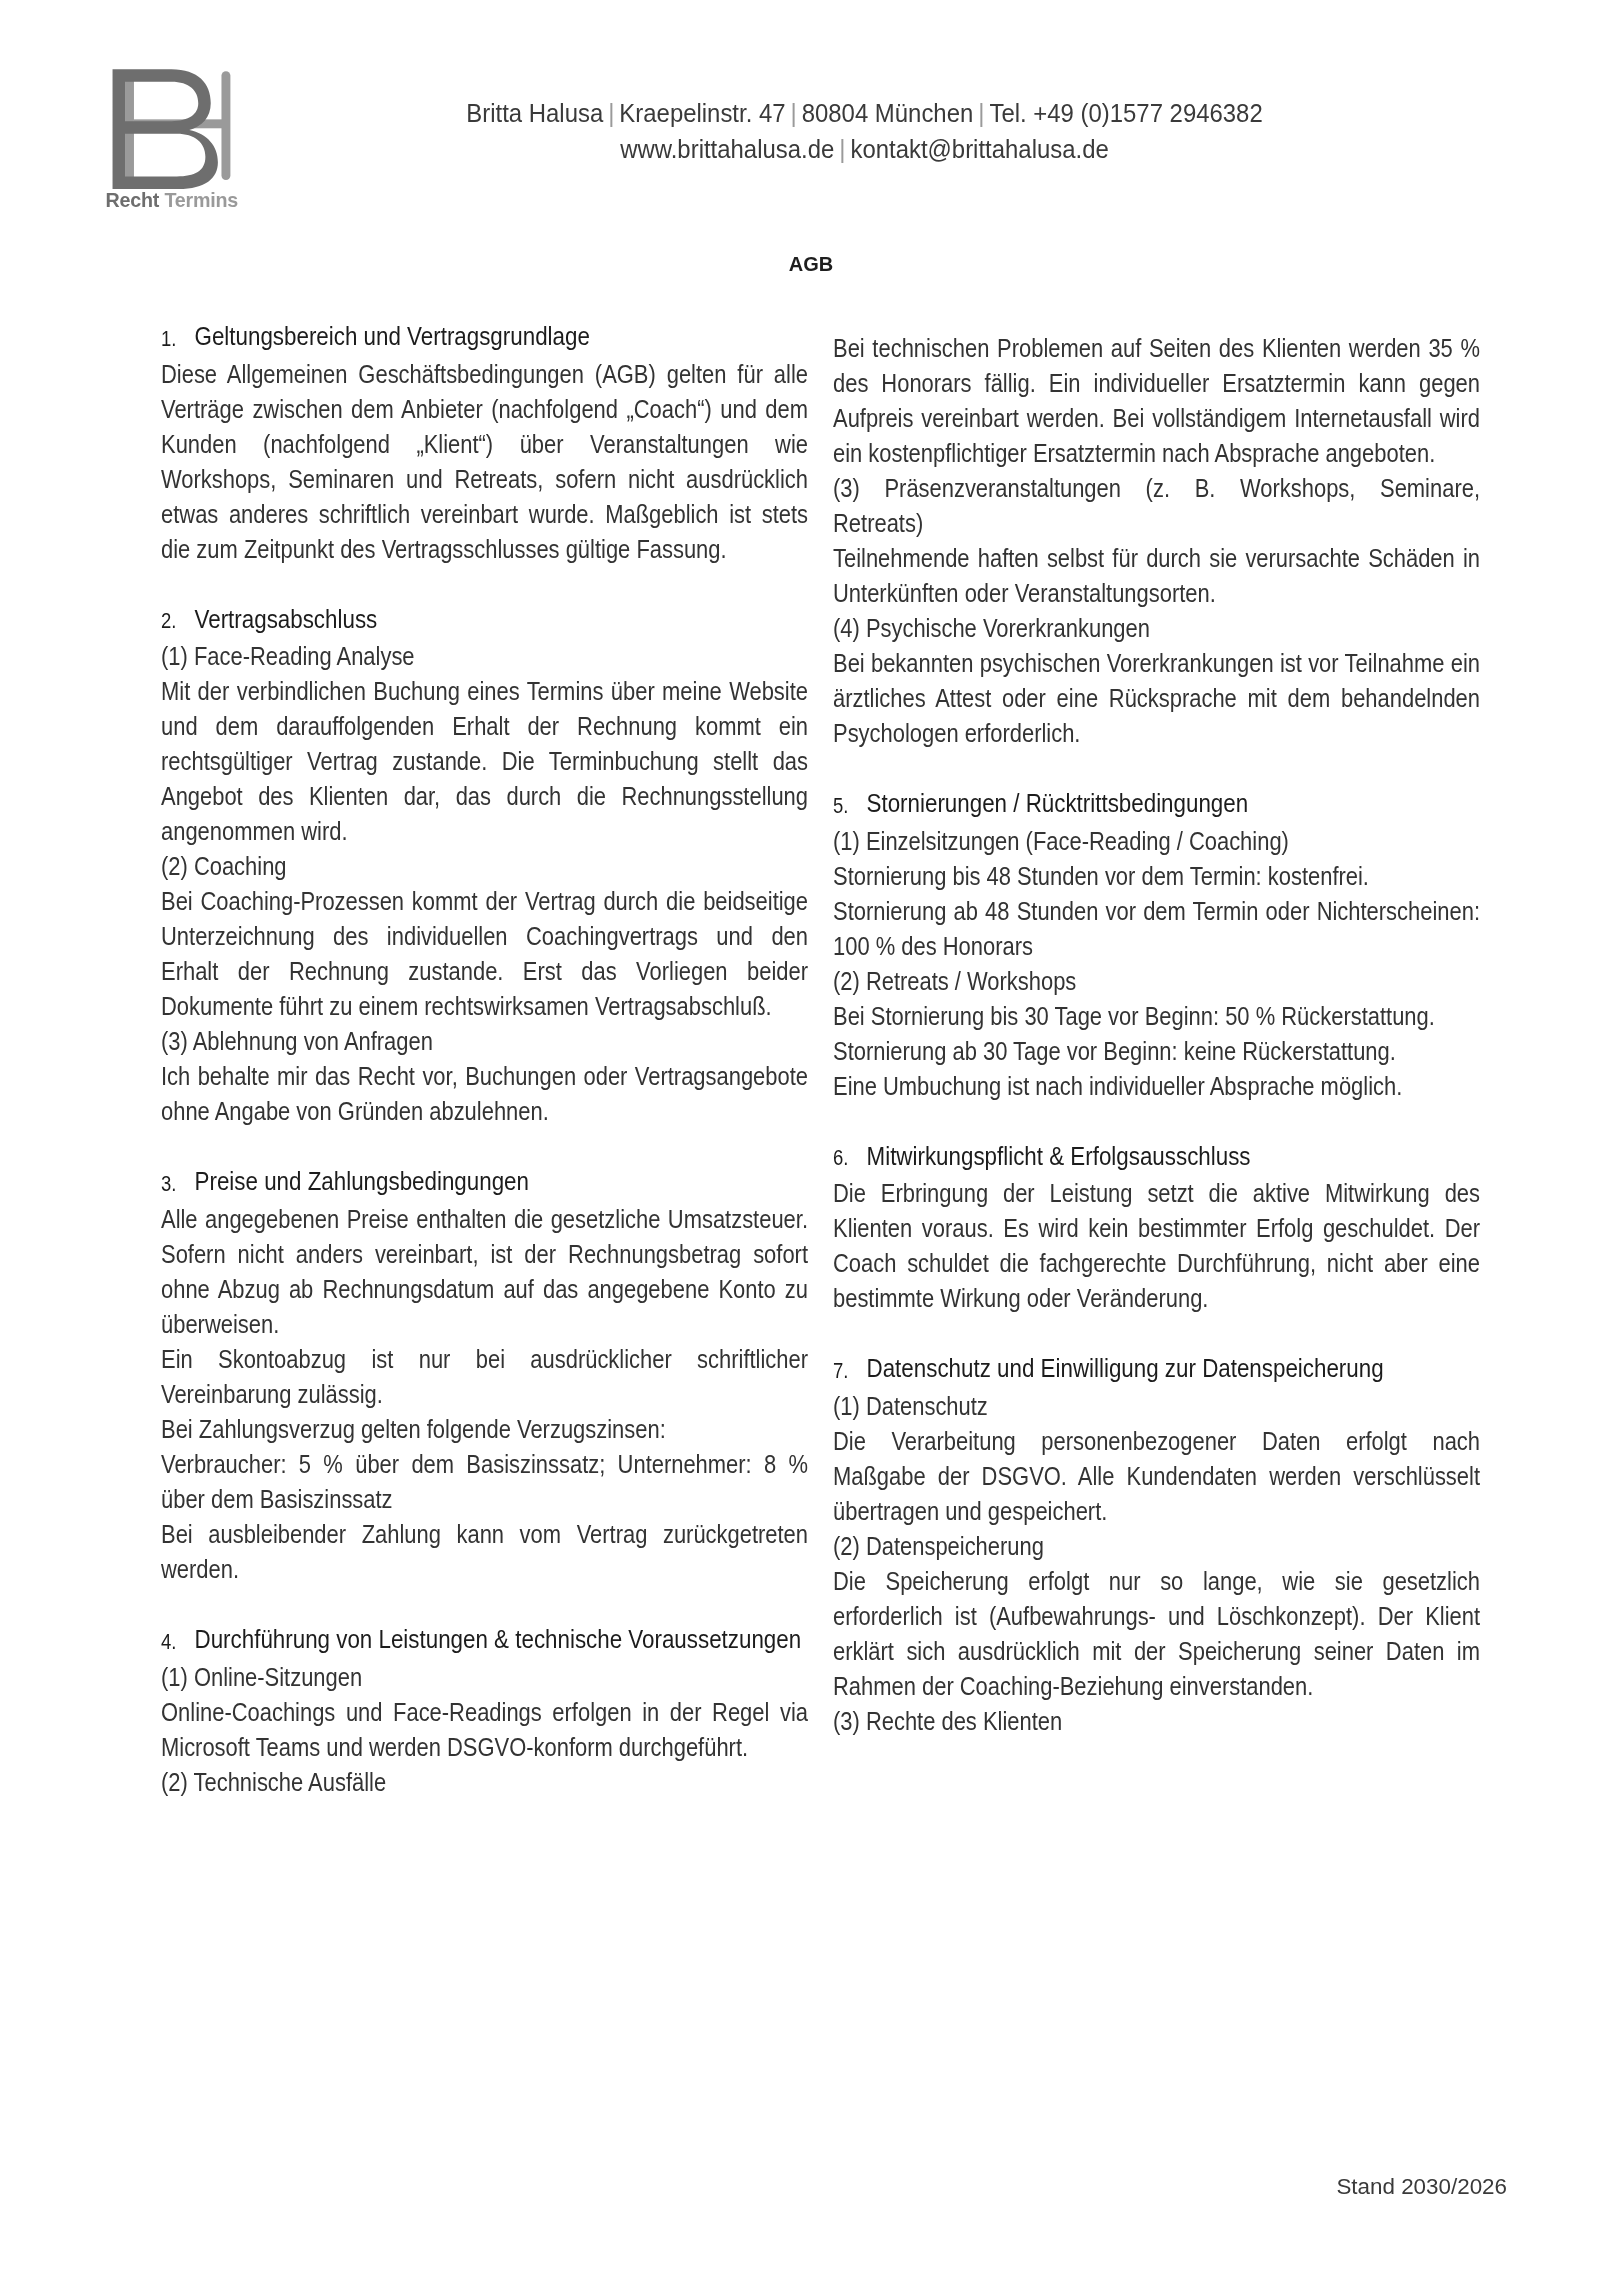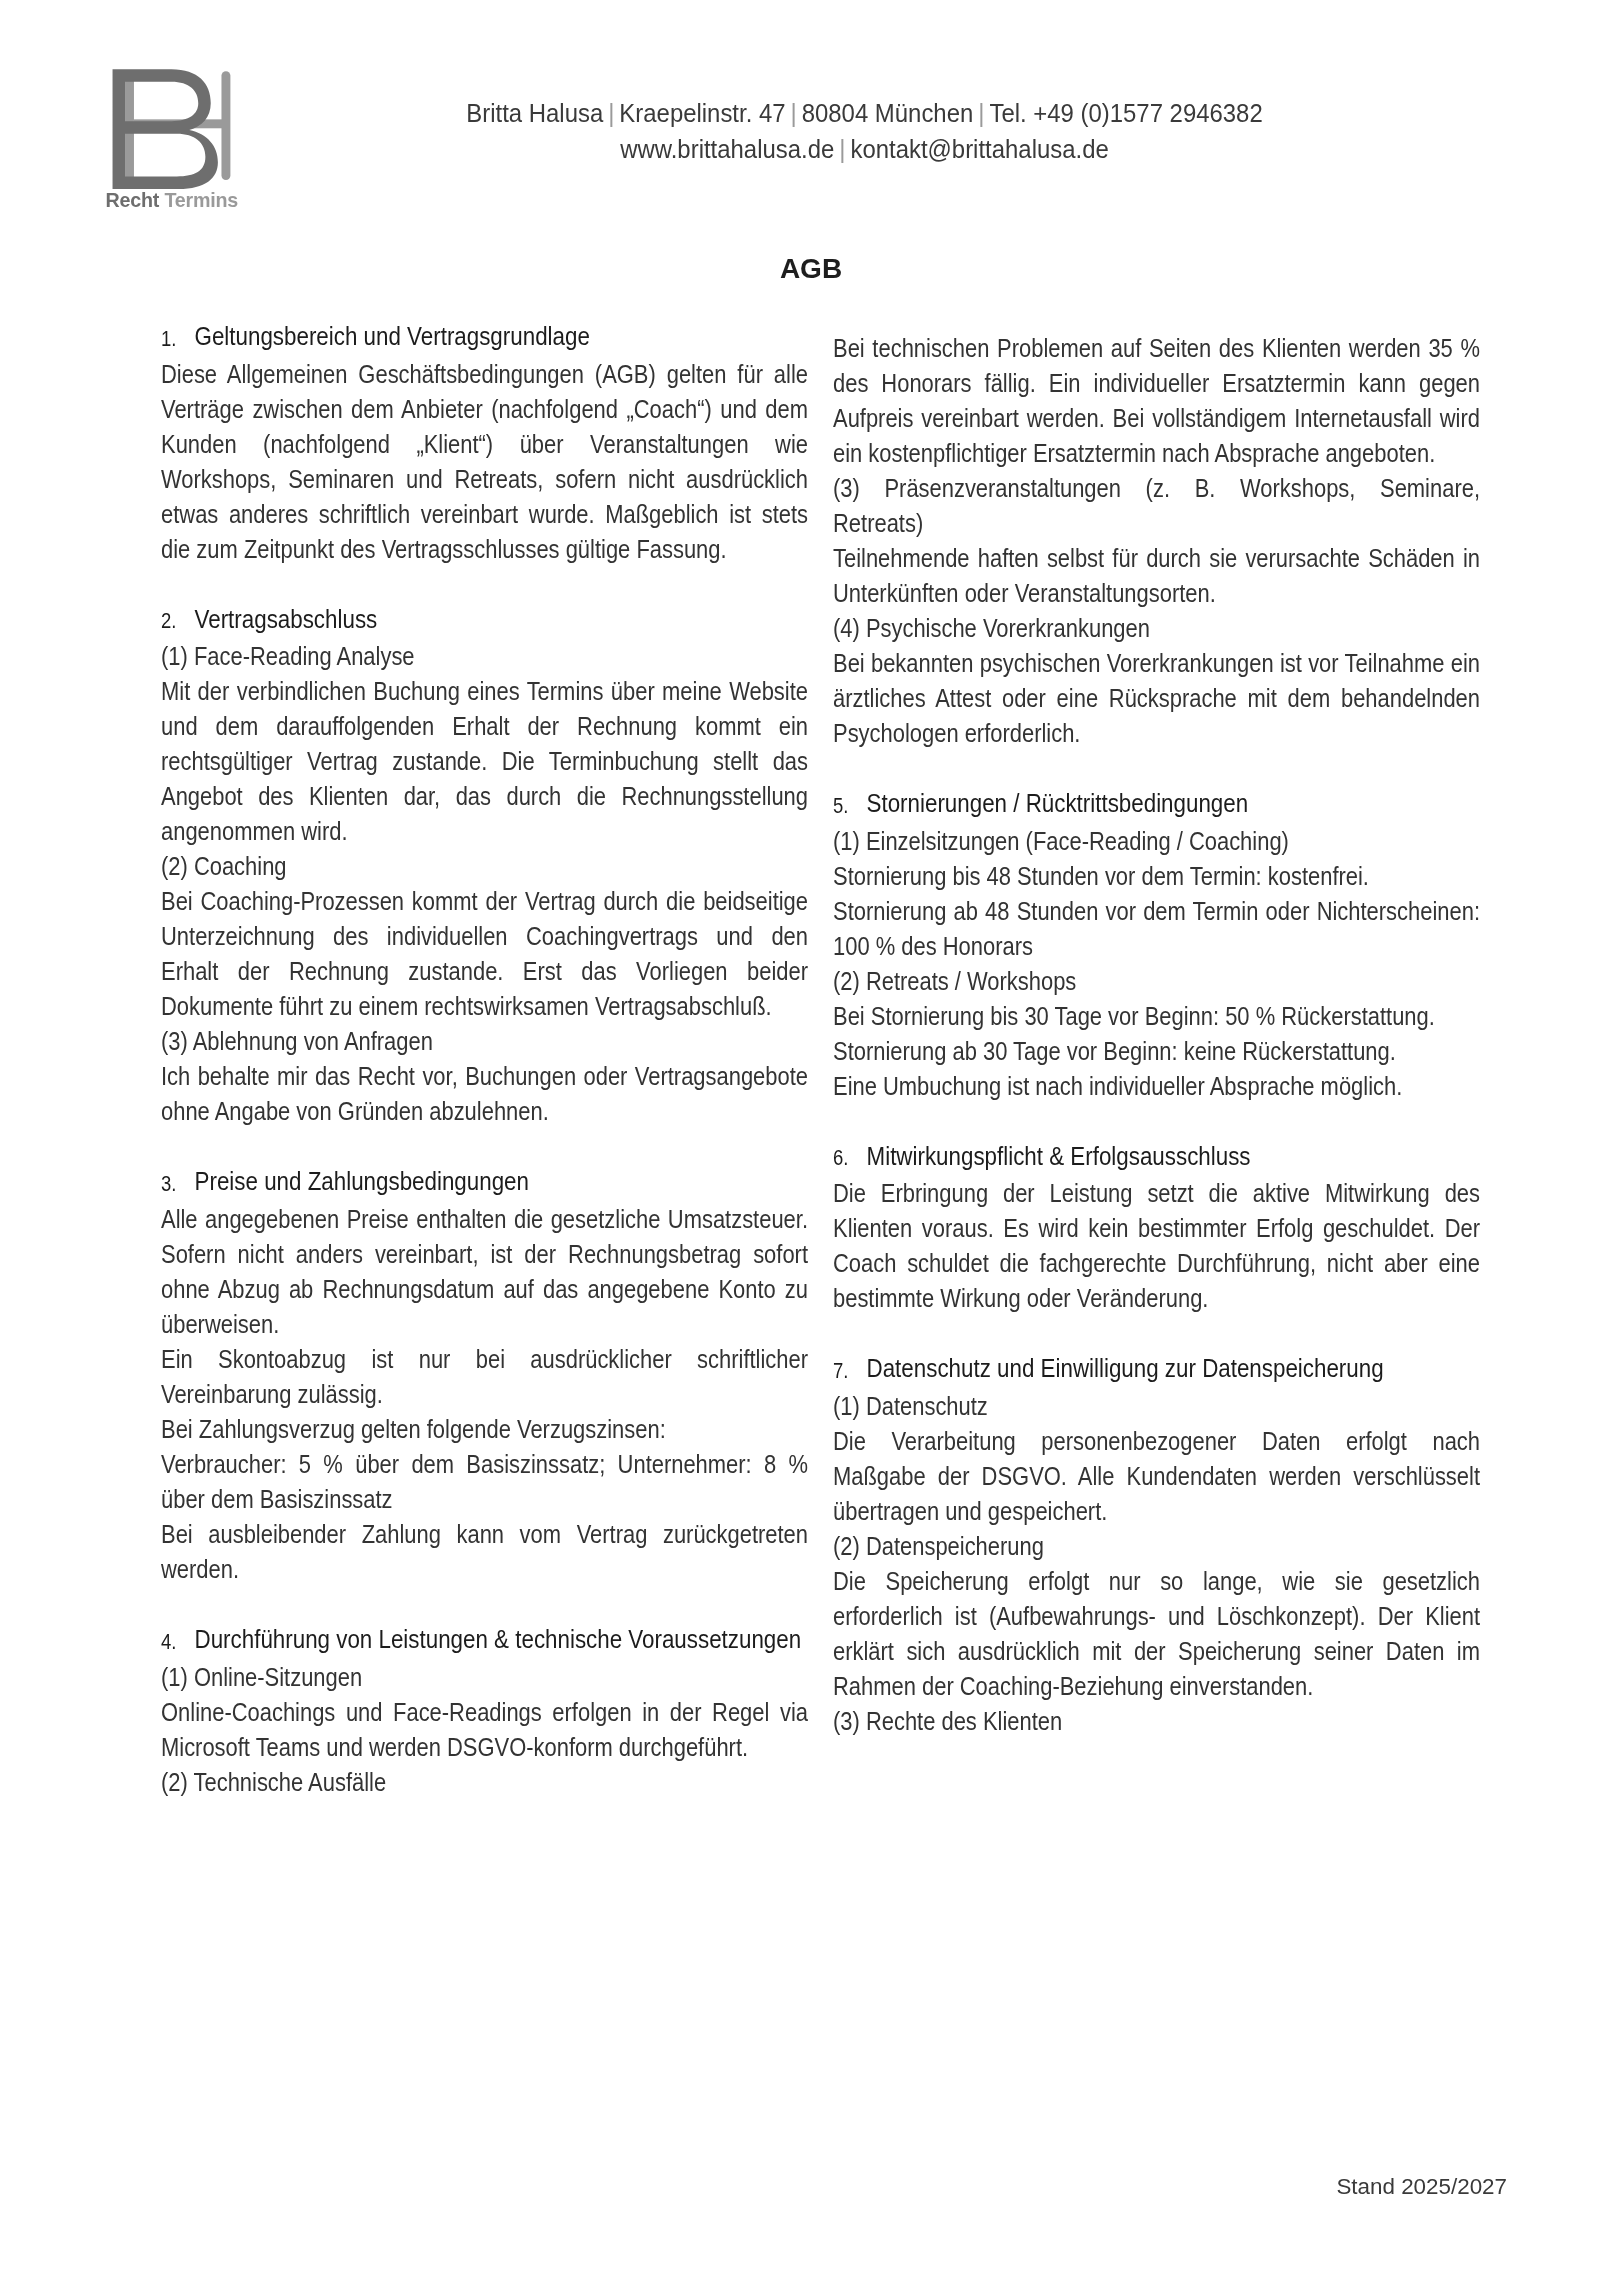--- a/index.html
+++ b/index.html
@@ -15,21 +15,21 @@
   .logo-text .last { color: #9a9a9a; }
 
   
   .contact { position: absolute; left: 269px; width: 1191px; top: 95px; text-align: center;
              font-family: "Liberation Sans Narrow", "Liberation Sans", sans-serif;
              font-size: 26px; line-height: 36px; color: #3a3a3a; font-weight: normal;
              transform: scaleX(0.92); transform-origin: center top; }
   .contact .sep { color: #9a9a9a; padding: 0 5.4px; }
 
   .doc-title { position: absolute; left: 0; width: 1622px; top: 253px; text-align: center;
-               font-family: "Liberation Sans", sans-serif; font-weight: bold; font-size: 28px; color: #1e1e1e; }
+               font-family: "Liberation Sans", sans-serif; font-weight: bold; font-size: 20px; color: #1e1e1e; }
 
   
   .col { position: absolute; top: 319px; width: 647px; font-size: 25.5px; line-height: 35px;
          color: #333; text-align: justify; }
   .col.left { left: 161px; }
   .col.right { left: 833px; margin-top: 12px; }
 
   .col p, .col div { margin: 0; }
 
   .sec-head { display: flex; color: #1c1c1c; font-size: 26px; }
@@ -151,14 +151,14 @@
       <span class="txt">Datenschutz und Einwilligung zur Datenspeicherung</span>
     </div>
     <p>(1) Datenschutz</p>
     <p>Die Verarbeitung personenbezogener Daten erfolgt nach Maßgabe der DSGVO. Alle Kundendaten werden verschlüsselt übertragen und gespeichert.</p>
     <p>(2) Datenspeicherung</p>
     <p>Die Speicherung erfolgt nur so lange, wie sie gesetzlich erforderlich ist (Aufbewahrungs- und Löschkonzept). Der Klient erklärt sich ausdrücklich mit der Speicherung seiner Daten im Rahmen der Coaching-Beziehung einverstanden.</p>
     <p>(3) Rechte des Klienten</p>
   </div>
 </div>
 
-<div class="footer">Stand 2025/2027</div>
+<div class="footer">Stand 2030/2026</div>
 
 
 </body></html>

